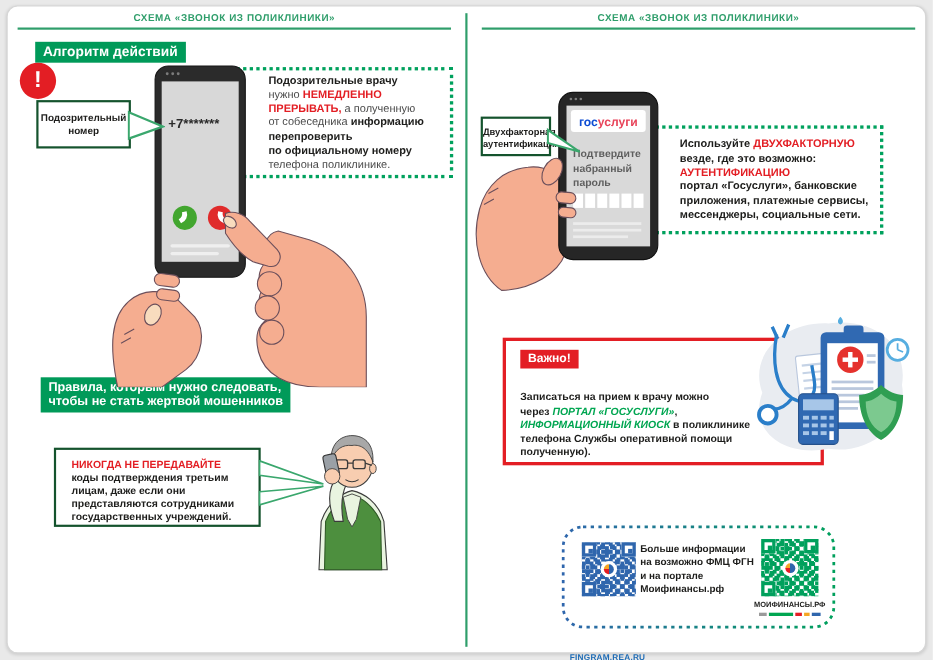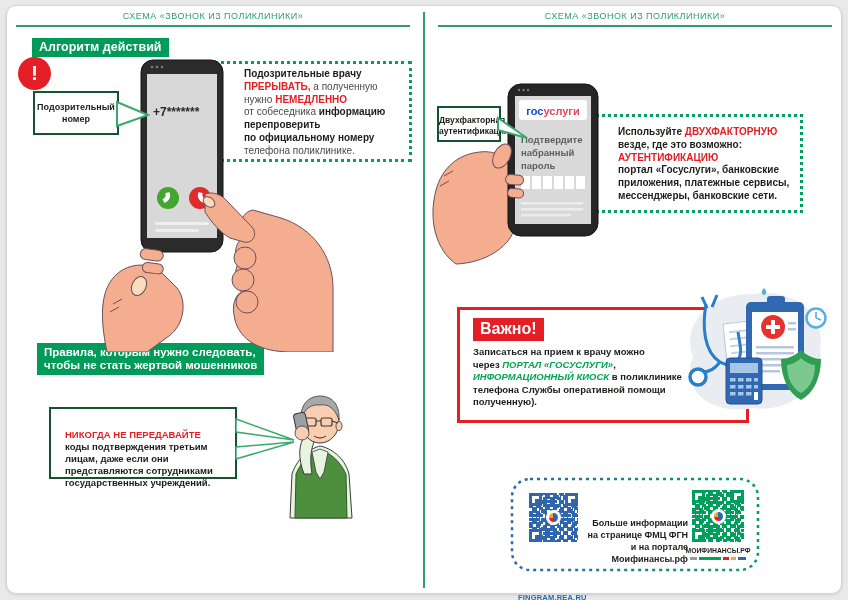--- a/index.html
+++ b/index.html
@@ -13,21 +13,21 @@
   }
   .page {
     position:absolute; left:6px; top:5px; width:836px; height:589px;
     background:#fff; border:1px solid #d6d6d6; border-radius:10px;
     box-shadow:0 1px 3px rgba(0,0,0,.12);
   }
   .divider { position:absolute; left:423px; top:12px; width:2px; height:576px; background:#2f9e6b; }
 
   .panel-header {
     position:absolute; top:11px; width:394px; text-align:center;
-    font-size:9px; font-weight:normal; letter-spacing:.5px; color:#2f9e6b;
+    font-size:9px; font-weight:bold; letter-spacing:.5px; color:#2f9e6b;
   }
   .hdr-rule { position:absolute; top:25px; height:2px; background:#2f9e6b; width:394px; }
 
   .glabel {
     position:absolute; background:#009a59; color:#fff; font-weight:bold;
   }
   .glabel.algo { left:32px; top:38px; font-size:12.5px; padding:2px 7px 3px; }
   .glabel.rules { left:37px; top:343px; font-size:11.5px; line-height:12.5px; padding:3px 7px 4px; }
 
   .alert-circle {
@@ -35,21 +35,21 @@
     background:#e31e24; color:#fff; font-weight:bold; font-size:21px;
     text-align:center; line-height:31px; z-index:6;
   }
 
   .callout {
     position:absolute; background:#fff; border:2px solid #14532d;
     font-weight:bold; color:#1d1d1b; text-align:center; z-index:6;
   }
   .callout.suspicious { left:33px; top:91px; width:86px; height:44px; font-size:9px; line-height:11.5px; padding-top:9px; }
   .callout.twofactor  { left:437px; top:106px; width:64px; height:36px; font-size:8.5px; line-height:10.5px; padding-top:7px; }
-  .callout.never { left:49px; top:407px; width:188px; height:72px; text-align:left; font-size:9.5px; line-height:12px; padding:20px 0 0 14px; }
+  .callout.never { left:49px; top:407px; width:188px; height:72px; text-align:left; font-size:9.5px; line-height:12px; padding:8px 0 0 14px; }
 
   .pointer { position:absolute; z-index:7; }
 
   .dotbox { position:absolute; border:3px dotted #00a15d; z-index:1; }
   .dotbox.left  { left:196px; top:61px;  width:216px; height:101px; }
   .dotbox.right { left:591px; top:114px; width:212px; height:99px; }
 
   .advice { position:absolute; font-size:10px; line-height:12.8px; color:#4a4a4a; z-index:2; }
   .advice.l { left:244px; top:68px; width:168px; }
   .advice.r { left:618px; top:126px; width:184px; color:#1d1d1b; font-weight:bold; }
@@ -59,23 +59,23 @@
 
   .svg-wrap { position:absolute; }
   svg text { font-family:"Liberation Sans", sans-serif; }
 
   .important-box {
     position:absolute; left:457px; top:307px; width:292px; height:116px;
     border:3px solid #e31e24; background:#fff; z-index:3;
   }
   .important-label {
     position:absolute; left:13px; top:8px; background:#e31e24; color:#fff;
-    font-size:16px; font-weight:bold; padding:2px 7px 3px;
-  }
-  .important-text { position:absolute; left:13px; top:36px; width:272px; font-size:9.5px; font-weight:bold; line-height:12.5px; }
+    font-size:11px; font-weight:bold; padding:2px 7px 3px;
+  }
+  .important-text { position:absolute; left:13px; top:46px; width:272px; font-size:9.5px; font-weight:bold; line-height:12.5px; }
 
   .qr-panel { position:absolute; left:510px; top:477px; width:250px; height:95px; z-index:3; }
   .qr { position:absolute; }
   .qr .fnd { position:absolute; width:13px; height:13px; background:#fff; }
   .qr .fnd i { position:absolute; left:3px; top:3px; width:4px; height:4px; display:block; }
   .qr-blue  { left:19px; top:16px; width:49px; height:49px;
     background: conic-gradient(#2f66ad 25%,transparent 0 50%,#2f66ad 0 75%,transparent 0) 0 0/7px 7px,
                 conic-gradient(#2f66ad 25%,transparent 0 50%,#2f66ad 0 75%,transparent 0) 3px 2px/9px 9px; }
   .qr-blue .fnd { border:3px solid #2f66ad; } .qr-blue .fnd i { background:#2f66ad; }
   .qr-green { left:182px; top:13px; width:52px; height:52px;
@@ -85,21 +85,21 @@
   .qr .qlogo { position:absolute; left:50%; top:50%; width:15px; height:15px; margin:-7.5px 0 0 -7.5px;
     background:#fff; border-radius:50%; }
   .qr .qlogo i { position:absolute; left:3px; top:3px; width:9px; height:9px; border-radius:50%; display:block;
     background: conic-gradient(#2f66ad 0 50%, #e31e24 0 75%, #f5a623 0); }
   .qr-caption { position:absolute; font-weight:bold; }
   .cap-blue  { left:8px;  top:69px; width:72px; text-align:left; color:#1f6cb5; font-size:7.5px; letter-spacing:.2px;margin-top:47px; }
   .cap-black { left:174px; top:70px; width:68px; text-align:center; color:#1d1d1b; font-size:6.8px; }
   .cap-dashes { position:absolute; left:180px; top:80px; width:56px; height:3px; display:flex; gap:2px; }
   .cap-dashes span { height:3px; display:block; }
 
-  .qr-text { position:absolute; left:72px; top:40px; width:106px; text-align:right;
+  .qr-text { position:absolute; left:72px; top:16px; width:106px; text-align:left;
     font-size:9px; font-weight:bold; line-height:12px; }
 </style>
 </head>
 <body>
 
 <div class="page"></div>
 <div class="divider"></div>
 
 <div class="panel-header" style="left:16px">СХЕМА «ЗВОНОК ИЗ ПОЛИКЛИНИКИ»</div>
 <div class="hdr-rule" style="left:16px"></div>
@@ -112,22 +112,22 @@
   <span>Подозрительный</span><br>
   <span>номер</span>
 </div>
 <svg class="pointer" style="left:116px;top:99px" width="34" height="32">
   <polygon points="1,3 32,16 1,27" fill="#fff" stroke="#3aa76d" stroke-width="2"></polygon>
 </svg>
 
 <div class="dotbox left"></div>
 <div class="advice l">
   <div><b>Подозрительные врачу</b></div>
+  <div><span>нужно </span><span class="red">НЕМЕДЛЕННО</span></div>
   <div><span class="red">ПРЕРЫВАТЬ,</span><span> а полученную</span></div>
-  <div><span>нужно </span><span class="red">НЕМЕДЛЕННО</span></div>
   <div><span>от собеседника </span><b>информацию</b></div>
   <div><b>перепроверить</b></div>
   <div><b>по официальному номеру</b></div>
   <div><span>телефона поликлинике.</span></div>
 </div>
 
 <svg class="svg-wrap" style="left:55px;top:52px;z-index:5" width="280" height="300" viewBox="0 0 280 300">
 
   <path d="M 52,300 C 44,262 46,236 62,222 C 74,211 94,210 106,220 L 122,236 C 132,248 130,272 114,284 L 92,300 Z" fill="#f5ad90" stroke="#6b4f5b" stroke-width="1"></path>
   <path d="M 58,252 l 9,-5 M 55,260 l 9,-5" stroke="#6b4f5b" stroke-width="1" fill="none"></path>
@@ -205,21 +205,21 @@
   <polygon points="1,2 30,22 1,14" fill="#fff" stroke="#3aa76d" stroke-width="2"></polygon>
 </svg>
 
 <div class="dotbox right"></div>
 <div class="advice r">
   <div><span>Используйте </span><span class="red">ДВУХФАКТОРНУЮ</span></div>
   <div><span>везде, где это возможно:</span></div>
   <div><span class="red">АУТЕНТИФИКАЦИЮ</span></div>
   <div><span>портал «Госуслуги», банковские</span></div>
   <div><span>приложения, платежные сервисы,</span></div>
-  <div><span>мессенджеры, банковские сети.</span></div>
+  <div><span>мессенджеры, социальные сети.</span></div>
 </div>
 
 <svg class="svg-wrap" style="left:428px;top:78px;z-index:5" width="190" height="190" viewBox="0 0 190 190">
   <path d="M 28,186 C 8,172 0,142 8,112 C 14,90 30,76 52,74 C 68,72 80,80 86,92 L 86,152 C 80,170 56,185 28,186 Z" fill="#f5ad90" stroke="#6b4f5b" stroke-width="1"></path>
   <path d="M 16,98 l 9,-5 M 12,108 l 9,-5" stroke="#6b4f5b" stroke-width="1" fill="none"></path>
   <g>
     <rect x="80" y="6" width="90" height="152" rx="13" fill="#262626" stroke="#111"></rect>
     <rect x="87" y="18" width="76" height="128" fill="#d9d9d9"></rect>
     <circle cx="91" cy="12" r="1.2" fill="#7c7c7c"></circle>
       <circle cx="95.5" cy="12" r="1.2" fill="#7c7c7c"></circle>
@@ -334,21 +334,21 @@
     <div class="fnd" style="left:0;bottom:0">
         <i></i>
       </div>
     <div class="qlogo">
         <i></i>
       </div>
   </div>
   <div class="qr-caption cap-blue">FINGRAM.REA.RU</div>
   <div class="qr-text">
     <div><span>Больше информации</span></div>
-    <div><span>на странице ФМЦ ФГН</span></div>
+    <div><span>на возможно ФМЦ ФГН</span></div>
     <div><span>и на портале</span></div>
     <div><span>Моифинансы.рф</span></div>
   </div>
   <div class="qr qr-green">
     <div class="fnd" style="left:0;top:0">
         <i></i>
       </div>
     <div class="fnd" style="right:0;top:0">
         <i></i>
       </div>

